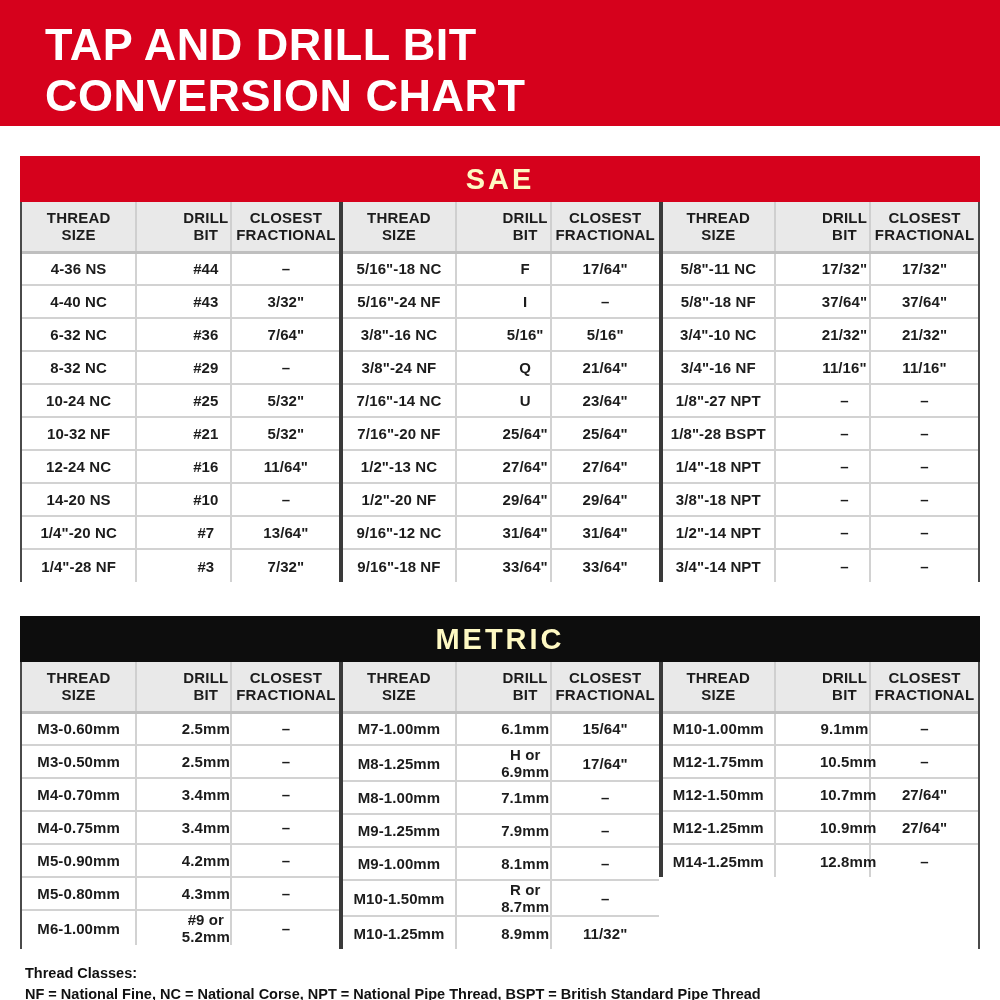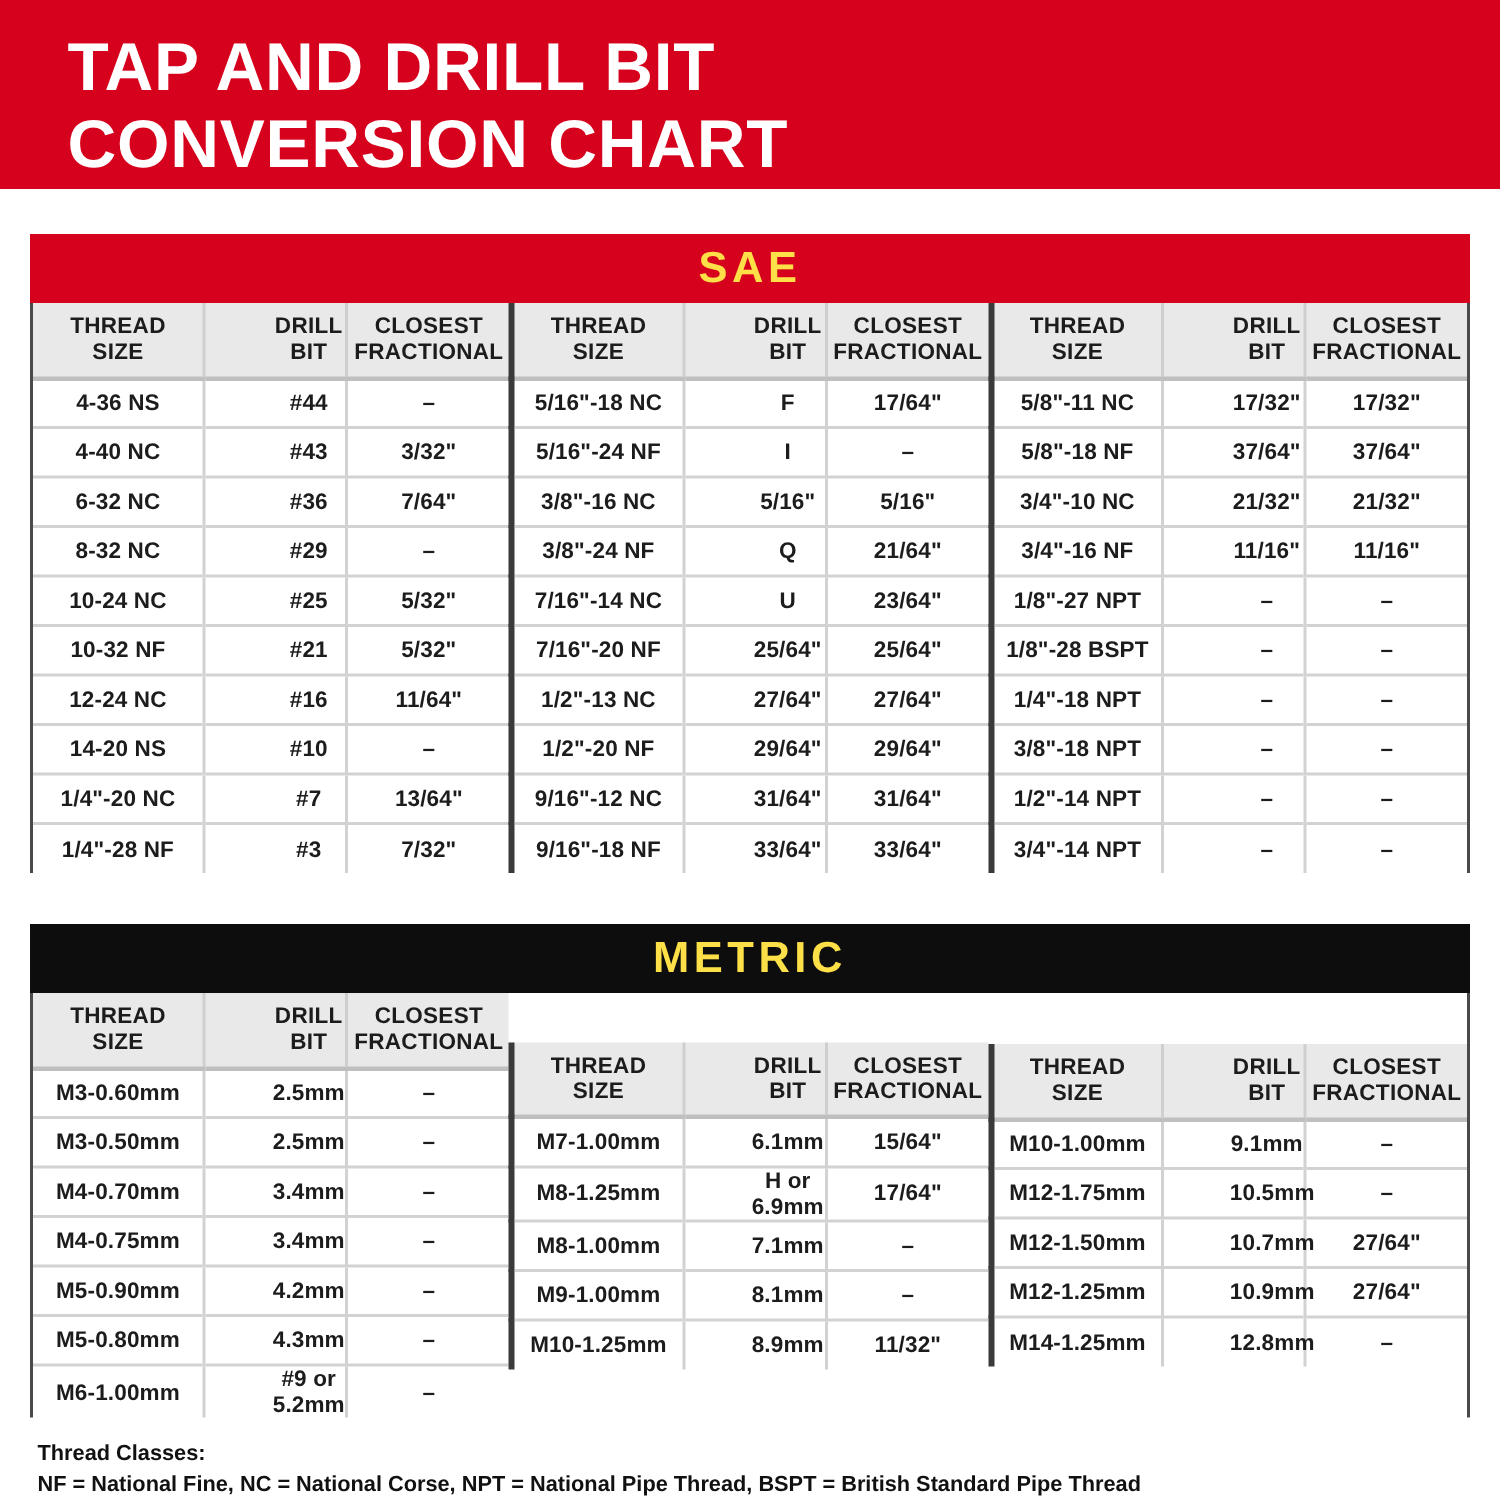--- a/index.html
+++ b/index.html
@@ -23,27 +23,27 @@
   .title{color:#fff;font-size:45px;font-weight:bold;line-height:1.13;letter-spacing:0.5px;margin-top:15px;}
   .title .title-line{display:block;}
 
   
   .content{margin:0 20px;}
   .table-section{margin-top:30px;}
   .table-section.metric{margin-top:34px;}
 
   .band{
     height:46px;display:flex;align-items:center;justify-content:center;
-    color:#fde047;font-size:29px;font-weight:bold;letter-spacing:3px;
+    color:#fef9c3;font-size:29px;font-weight:bold;letter-spacing:3px;
   }
   .band-red{background:var(--brand-red);}
   .band-black{background:var(--banner-black);}
 
   .groups{
-    display:flex;align-items:center;
+    display:flex;align-items:flex-start;
     border-left:2px solid #4a4a4a;border-right:2px solid #4a4a4a;
   }
   .groups table{
     flex:1 1 0;border-collapse:collapse;table-layout:fixed;width:100%;
   }
   .groups table + table{border-left:4px solid var(--divider-dark);}
 
   .groups th{
     background:var(--header-gray);
     height:50px;vertical-align:middle;text-align:center;
@@ -357,22 +357,32 @@
                 <td class="col-thread">M8-1.25mm</td>
                 <td class="col-bit">H or 6.9mm</td>
                 <td class="col-frac">17/64"</td>
               </tr>
               <tr>
                 <td class="col-thread">M8-1.00mm</td>
                 <td class="col-bit">7.1mm</td>
                 <td class="col-frac">–</td>
               </tr>
               <tr>
+                <td class="col-thread">M9-1.25mm</td>
+                <td class="col-bit">7.9mm</td>
+                <td class="col-frac">–</td>
+              </tr>
+              <tr>
                 <td class="col-thread">M9-1.00mm</td>
                 <td class="col-bit">8.1mm</td>
+                <td class="col-frac">–</td>
+              </tr>
+              <tr>
+                <td class="col-thread">M10-1.50mm</td>
+                <td class="col-bit">R or 8.7mm</td>
                 <td class="col-frac">–</td>
               </tr>
               <tr>
                 <td class="col-thread">M10-1.25mm</td>
                 <td class="col-bit">8.9mm</td>
                 <td class="col-frac">11/32"</td>
               </tr>
             </tbody>
           </table>
           <table>

